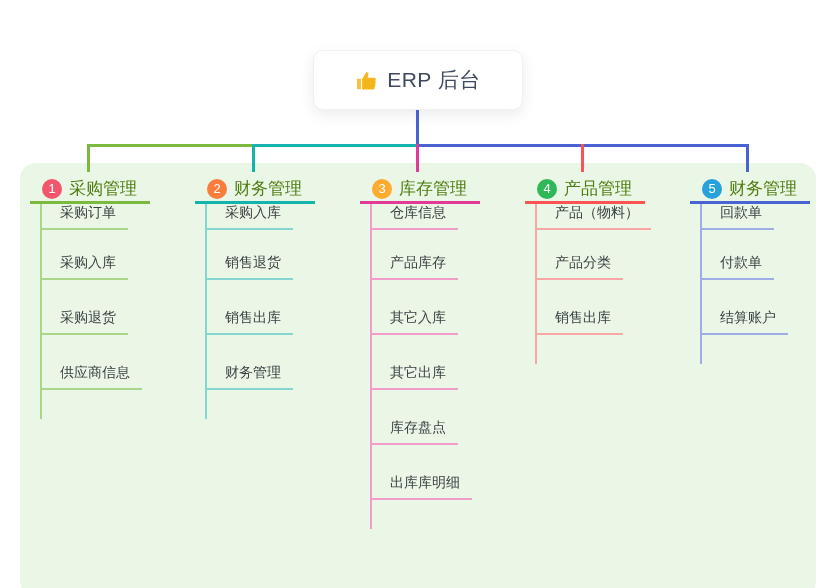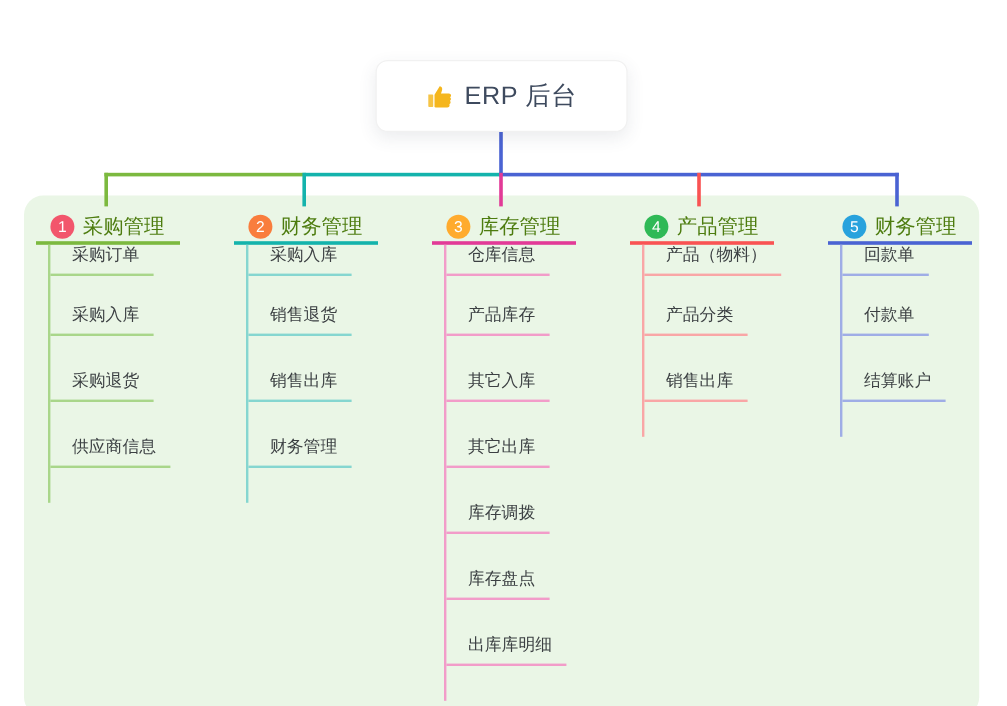--- a/index.html
+++ b/index.html
@@ -112,23 +112,20 @@
       <div class="child-row">
           <span class="child-label">产品库存</span>
         </div>
       <div class="child-row">
           <span class="child-label">其它入库</span>
         </div>
       <div class="child-row">
           <span class="child-label">其它出库</span>
         </div>
       <div class="child-row">
-          <span class="child-label">库存调拨</span>
-        </div>
-      <div class="child-row">
           <span class="child-label">库存盘点</span>
         </div>
       <div class="child-row">
           <span class="child-label">出库库明细</span>
         </div>
     </div>
   </div>
 
   <div class="branch b3" style="--line: #f95353; --lite: #f9a6a6; --badge: #2fb956;">
     <div class="branch-header">

